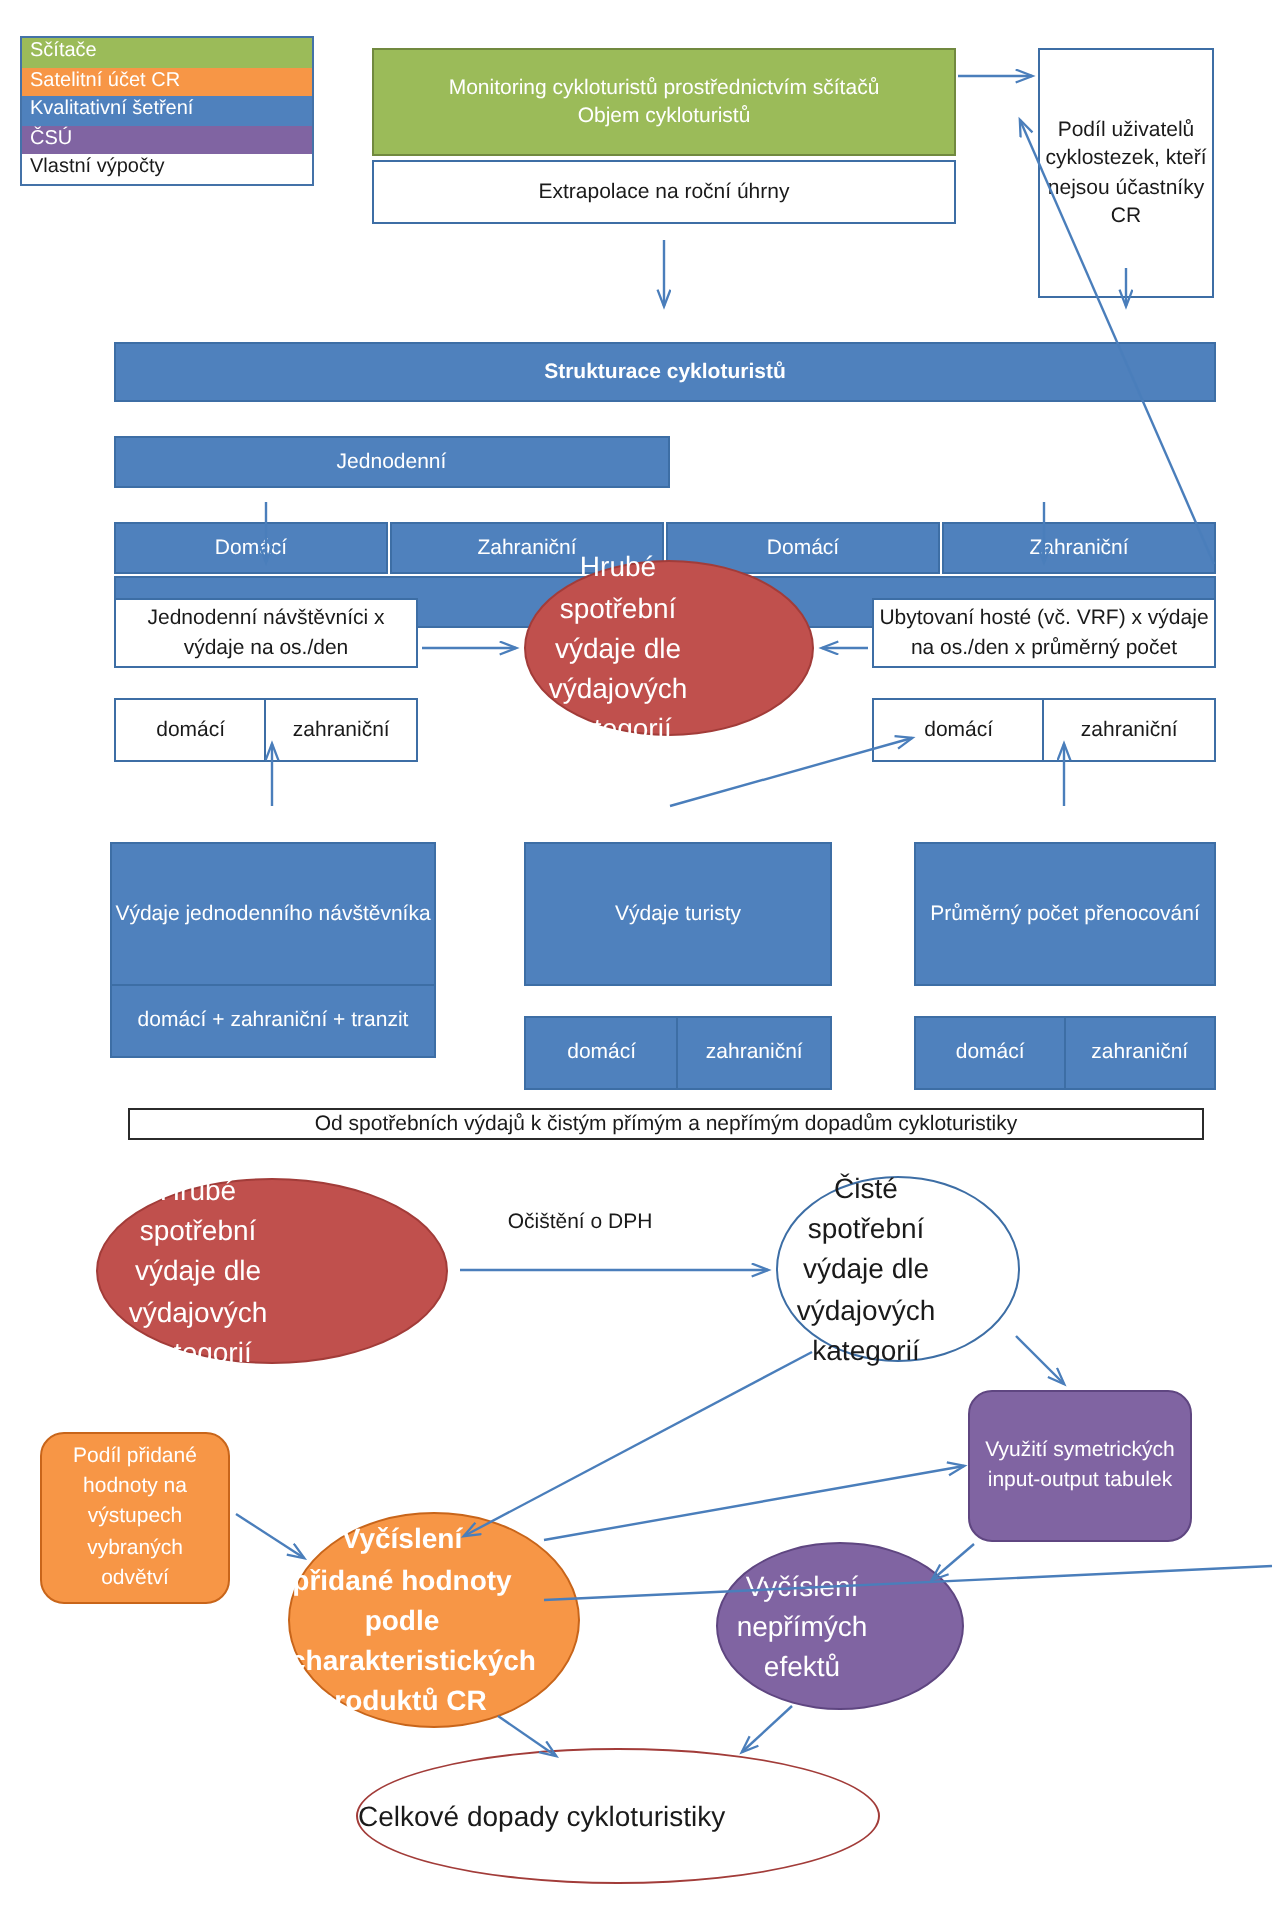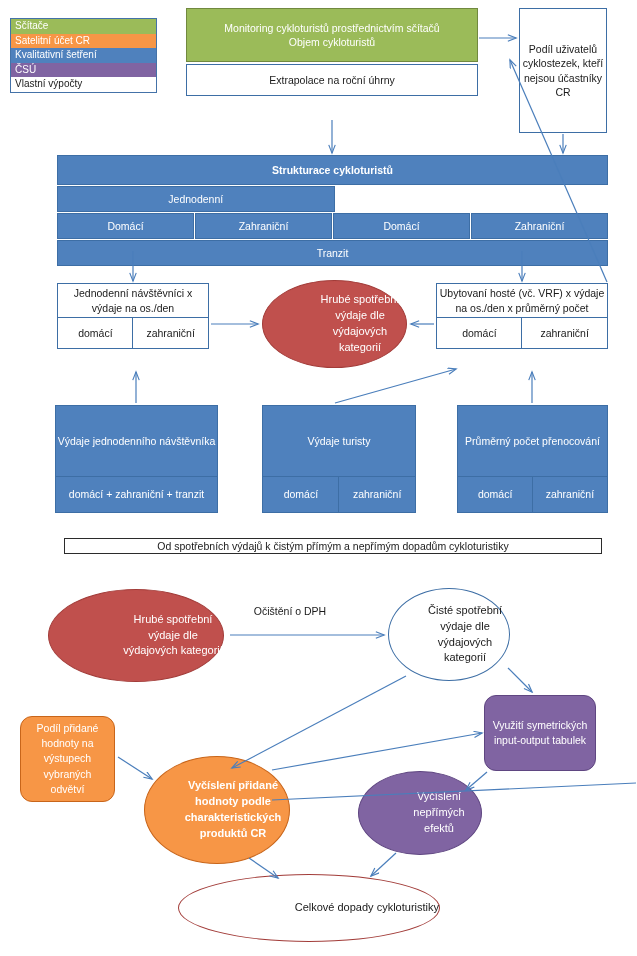--- a/index.html
+++ b/index.html
@@ -33,33 +33,34 @@
   }
   .legend-row.lg-white { color: #1a1a1a; }
 
   
   .fc-box {
     border: 1.4px solid #3d6ea5;
     display: flex; align-items: center; justify-content: center;
     text-align: center;
     font-size: 10.5px; line-height: 1.35;
     color: #ffffff;
+    margin-top: 16px;
   }
   .fc-box.white { background: #ffffff; color: #1a1a1a; }
   .fc-box.green { background: #9BBB59; border-color: #71893f; }
   .fc-box.blue  { background: #4F81BD; }
 
   .stack { display: flex; flex-direction: column; }
 
   
   .ellipse {
     border-radius: 50%;
-    display: flex; align-items: center; justify-content: flex-end;
+    display: flex; align-items: center; justify-content: flex-start;
     text-align: center;
-    font-size: 11px; line-height: 1.45;
+    font-size: 14px; line-height: 1.45;
     color: #ffffff;
   }
   .ellipse.red { background: #C0504D; border: 1.4px solid #a23c39; }
   .ellipse.hollow-blue { background: #ffffff; border: 1.8px solid #3d6ea5; color: #1a1a1a; }
   .ellipse.orange { background: #F79646; border: 1.6px solid #c8651a; }
   .ellipse.purple { background: #8064A2; border: 1.6px solid #5f4681; }
   .ellipse.hollow-red { background: #ffffff; border: 1.8px solid #a23c39; color: #1a1a1a; }
 
   .rounded {
     border-radius: 12px;

